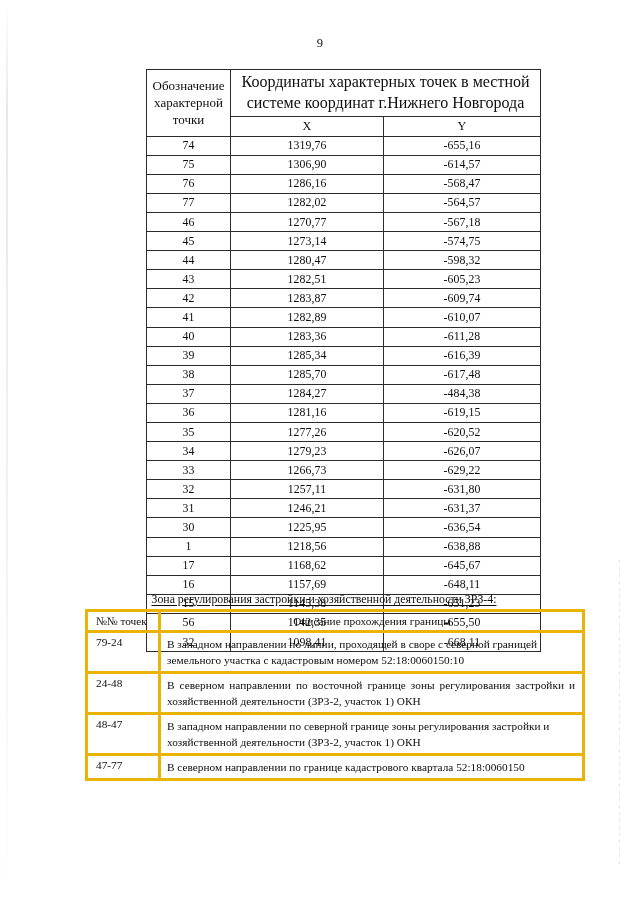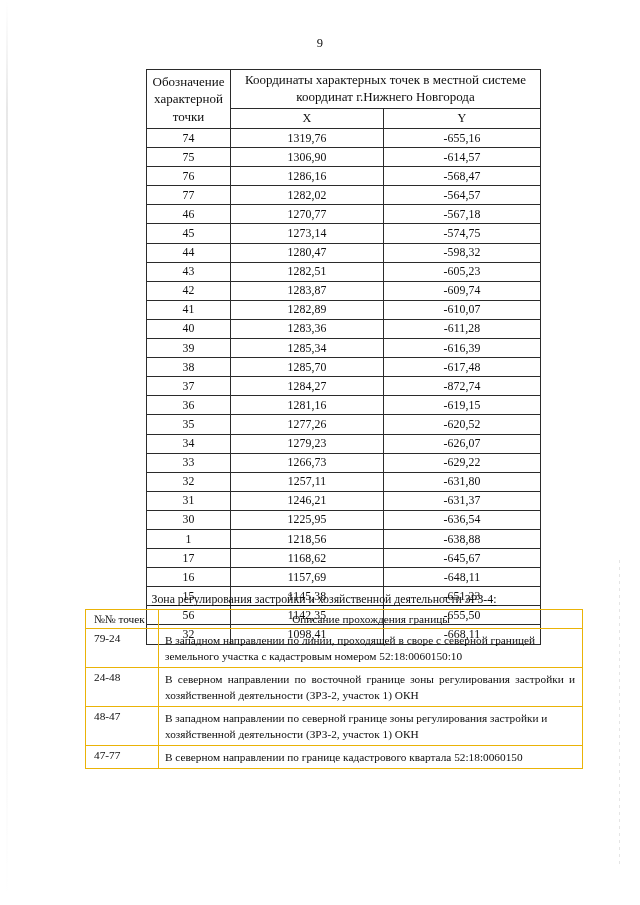--- a/index.html
+++ b/index.html
@@ -61,21 +61,21 @@
     height: 54px;
     line-height: 1.32;
     padding: 2px 4px;
     font-size: 13px;
     margin-left: 38px;
   }
   .coord-table th.hdr-coords {
     height: 32px;
     line-height: 1.3;
     padding: 2px 6px;
-    font-size: 13px;
+    font-size: 16px;
     margin-top: 48px;
   }
   .coord-table th.hdr-axis {
     height: 19px;
     font-size: 12.2px;
   }
   .coord-table td.cell {
     height: 18.1px;
     font-size: 11.8px;
     letter-spacing: 0.1px;
@@ -102,21 +102,21 @@
   .desc-table {
     position: absolute;
     left: 85px;
     top: 609px;
     width: 497px;
     border-collapse: collapse;
     table-layout: fixed;
     font-size: 11.3px;
   }
   .desc-table th, .desc-table td {
-    border: 1px solid #eab308;
+    border: 3px solid #eab308;
     padding: 3px 5px 3px 6px;
     vertical-align: top;
     font-weight: normal;
     margin-top: 33px;
   }
   .desc-table th.dh-points {
     text-align: left;
     padding-left: 8px;
   }
   .desc-table th.dh-desc {
@@ -225,21 +225,21 @@
         <td class="cell">-616,39</td>
       </tr>
     <tr>
         <td class="cell">38</td>
         <td class="cell">1285,70</td>
         <td class="cell">-617,48</td>
       </tr>
     <tr>
         <td class="cell">37</td>
         <td class="cell">1284,27</td>
-        <td class="cell">-872,74</td>
+        <td class="cell">-484,38</td>
       </tr>
     <tr>
         <td class="cell">36</td>
         <td class="cell">1281,16</td>
         <td class="cell">-619,15</td>
       </tr>
     <tr>
         <td class="cell">35</td>
         <td class="cell">1277,26</td>
         <td class="cell">-620,52</td>

